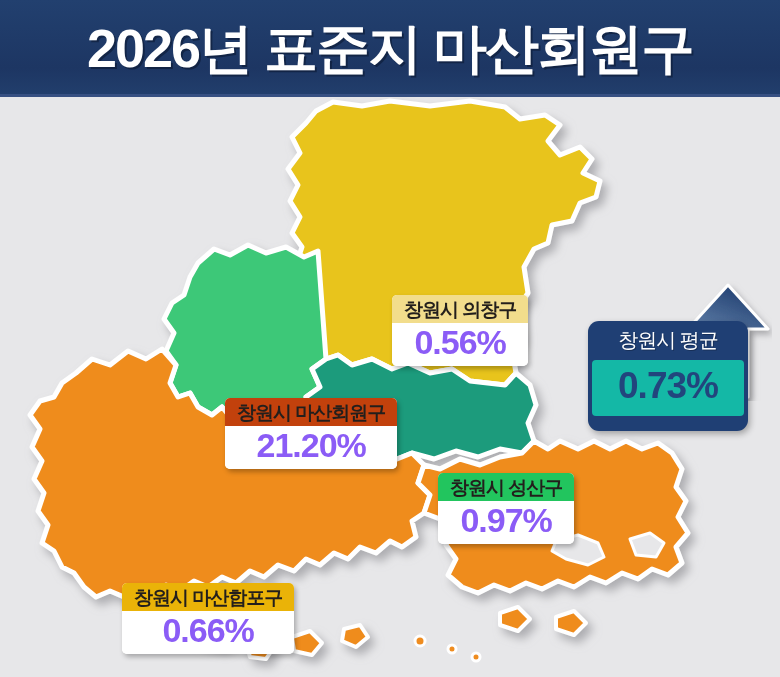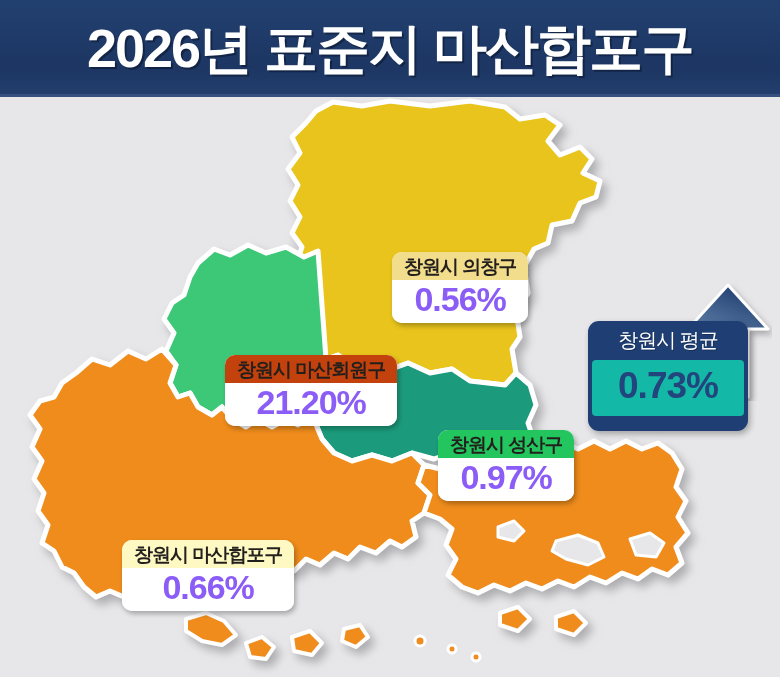--- a/index.html
+++ b/index.html
@@ -65,26 +65,27 @@
     position: absolute;
     left: 0; top: 0;
     width: 780px;
     height: 580px;
     display: block;
   }
 
   
   .callout {
     position: absolute;
-    border-radius: 10px;
+    border-radius: 5px;
     overflow: hidden;
     box-shadow: 2px 3px 5px rgba(0,0,0,.28);
     background: #ffffff;
     text-align: center;
     line-height: 1;
+    margin-top: 43px;
   }
   .callout .ca-head {
     display: block;
     font-size: 19px;
     font-weight: bold;
     letter-spacing: -1px;
     color: #231f1c;
     padding: 5px 12px 4px 12px;
     white-space: nowrap;
   }
@@ -96,21 +97,21 @@
     color: #8b5cf6;
     background: #ffffff;
     padding: 2px 12px 7px 12px;
     white-space: nowrap;
   }
 
   
   .head-yellow { background: #f2dd8c; }
   .head-green  { background: #c2410c; text-align: right; }
   .head-teal   { background: #22c55e; }
-  .head-orange { background: #fef9c3; }
+  .head-orange { background: #eab308; }
 
   
   #callout-uichang   { left: 392px; top: 155px; }
   #callout-masanhoe  { left: 225px; top: 258px; }
   #callout-seongsan  { left: 438px; top: 333px; }
   #callout-masanhap  { left: 122px; top: 443px; }
   #callout-jinhae    { left: 541px; top: 444px; }
 
   
   .avg-wrap {
@@ -157,21 +158,21 @@
     padding: 5px 6px 9px 6px;
     white-space: nowrap;
   }
 </style>
 </head>
 <body>
 
 <div class="poster">
 
   <div class="header">
-    <div class="header-title">2026년 표준지 마산합포구</div>
+    <div class="header-title">2026년 표준지 마산회원구</div>
     <div class="header-underline"></div>
   </div>
 
   <div class="map-stage">
 
     <svg class="map-svg" viewBox="0 0 780 580" preserveAspectRatio="none">
       <defs>
         <filter id="mapShadow" x="-20%" y="-20%" width="150%" height="150%">
           <feDropShadow dx="5" dy="6" stdDeviation="5" flood-color="#9a9a9e" flood-opacity="0.75"></feDropShadow>
         </filter>

